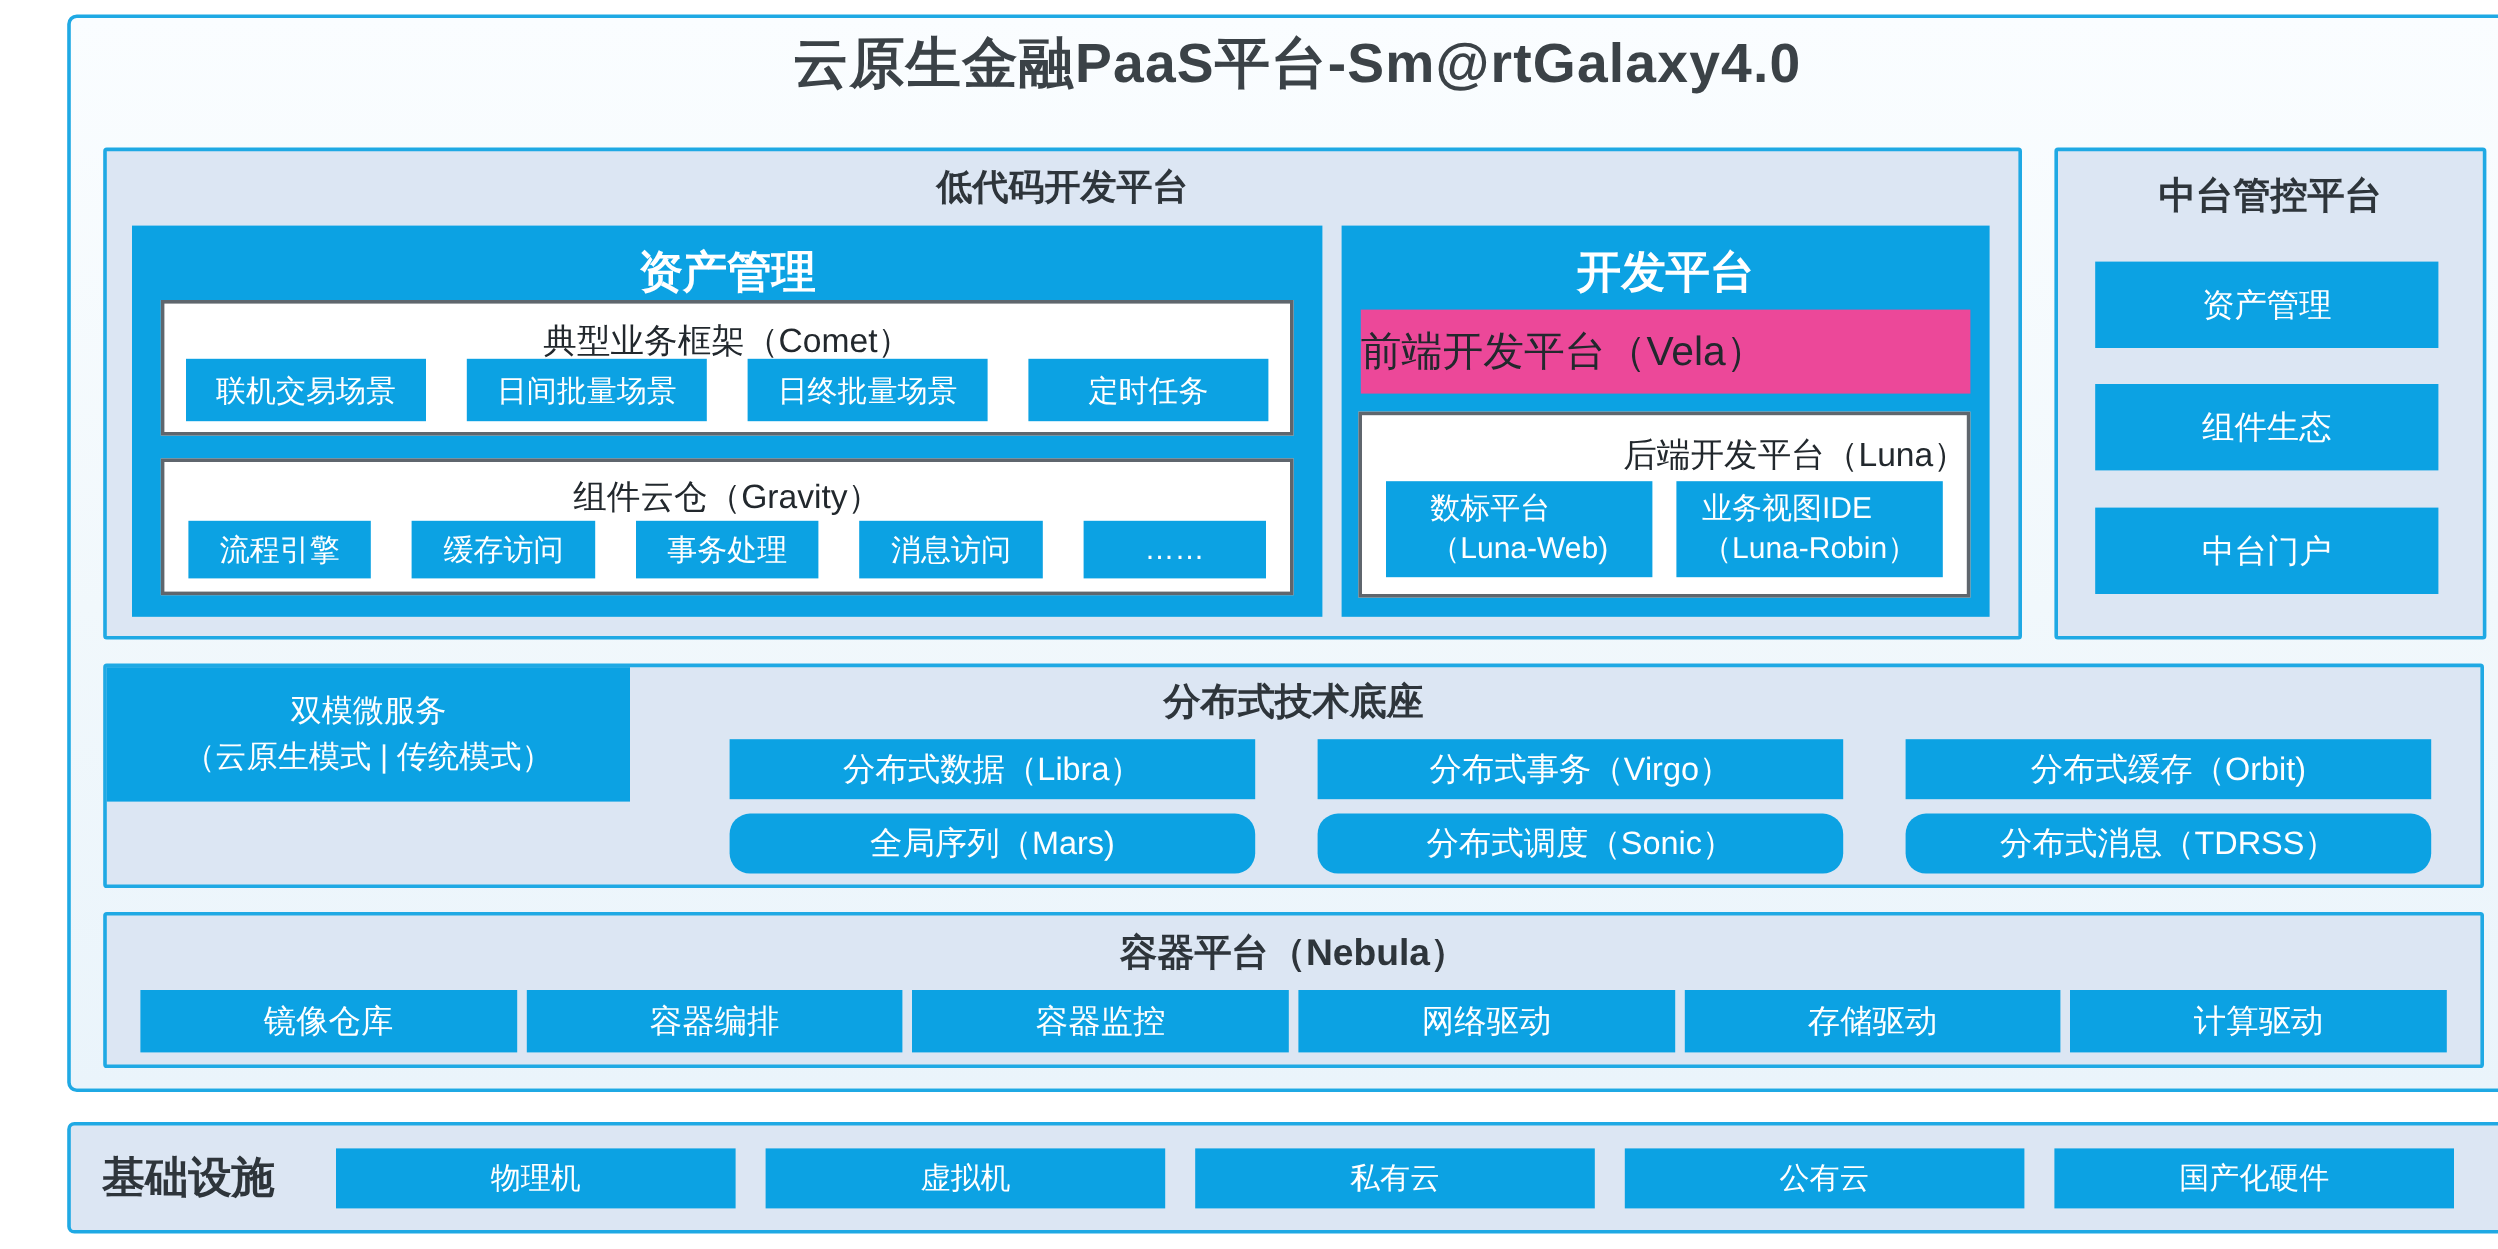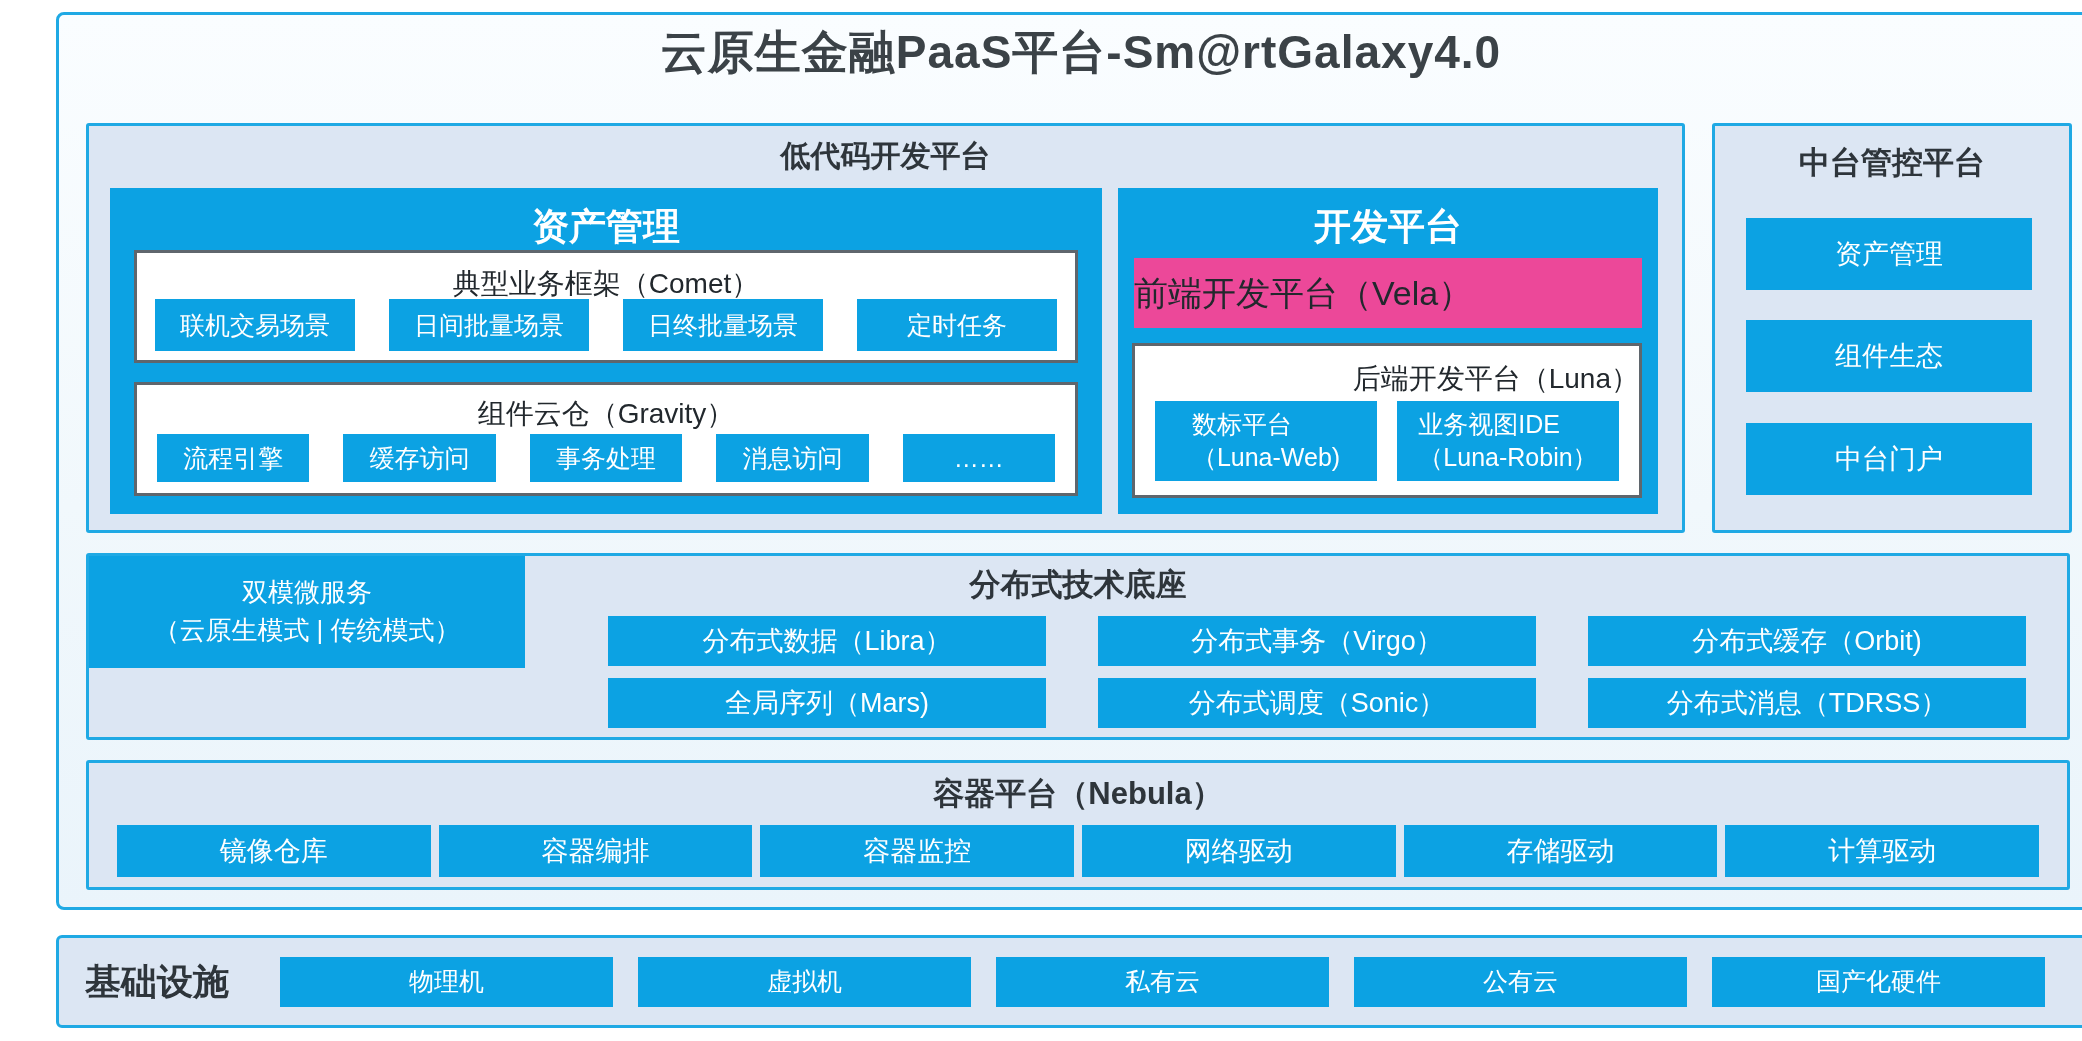--- a/index.html
+++ b/index.html
@@ -58,21 +58,21 @@
   .mbtn{position:absolute;left:31px;width:286px;height:72px;line-height:72px;font-size:27px;}
   .mbtn1{top:92px;}.mbtn2{top:194px;}.mbtn3{top:297px;}
 
   
   .panel-dist{left:44px;top:553px;width:1978px;height:181px;}
   .label-dist{top:8px;font-size:31px;}
   .dual-block{left:29px;top:59px;width:436px;height:112px;flex-direction:column;
               font-size:26px;line-height:1.45;}
   .gcell{position:absolute;width:438px;height:50px;line-height:50px;font-size:27px;}
   .gx1{left:519px;}.gx2{left:1009px;}.gx3{left:1499px;}
-  .gy1{top:60px;}.gy2{top:122px;}
+  .gy1{top:60px;}.gy2{top:122px;border-radius:17px;}
 
   
   .panel-container{left:44px;top:760px;width:1978px;height:124px;}
   .label-container{top:10px;font-size:31px;}
   .row-container{left:28px;right:28px;bottom:10px;height:52px;gap:8px;font-size:27px;}
 
   
   .panel-infra{left:14px;top:935px;width:2044px;height:87px;border-radius:6px;}
   .label-infra{position:absolute;left:26px;top:50%;transform:translateY(-50%);
                font-size:36px;font-weight:700;color:#2e353b;}

